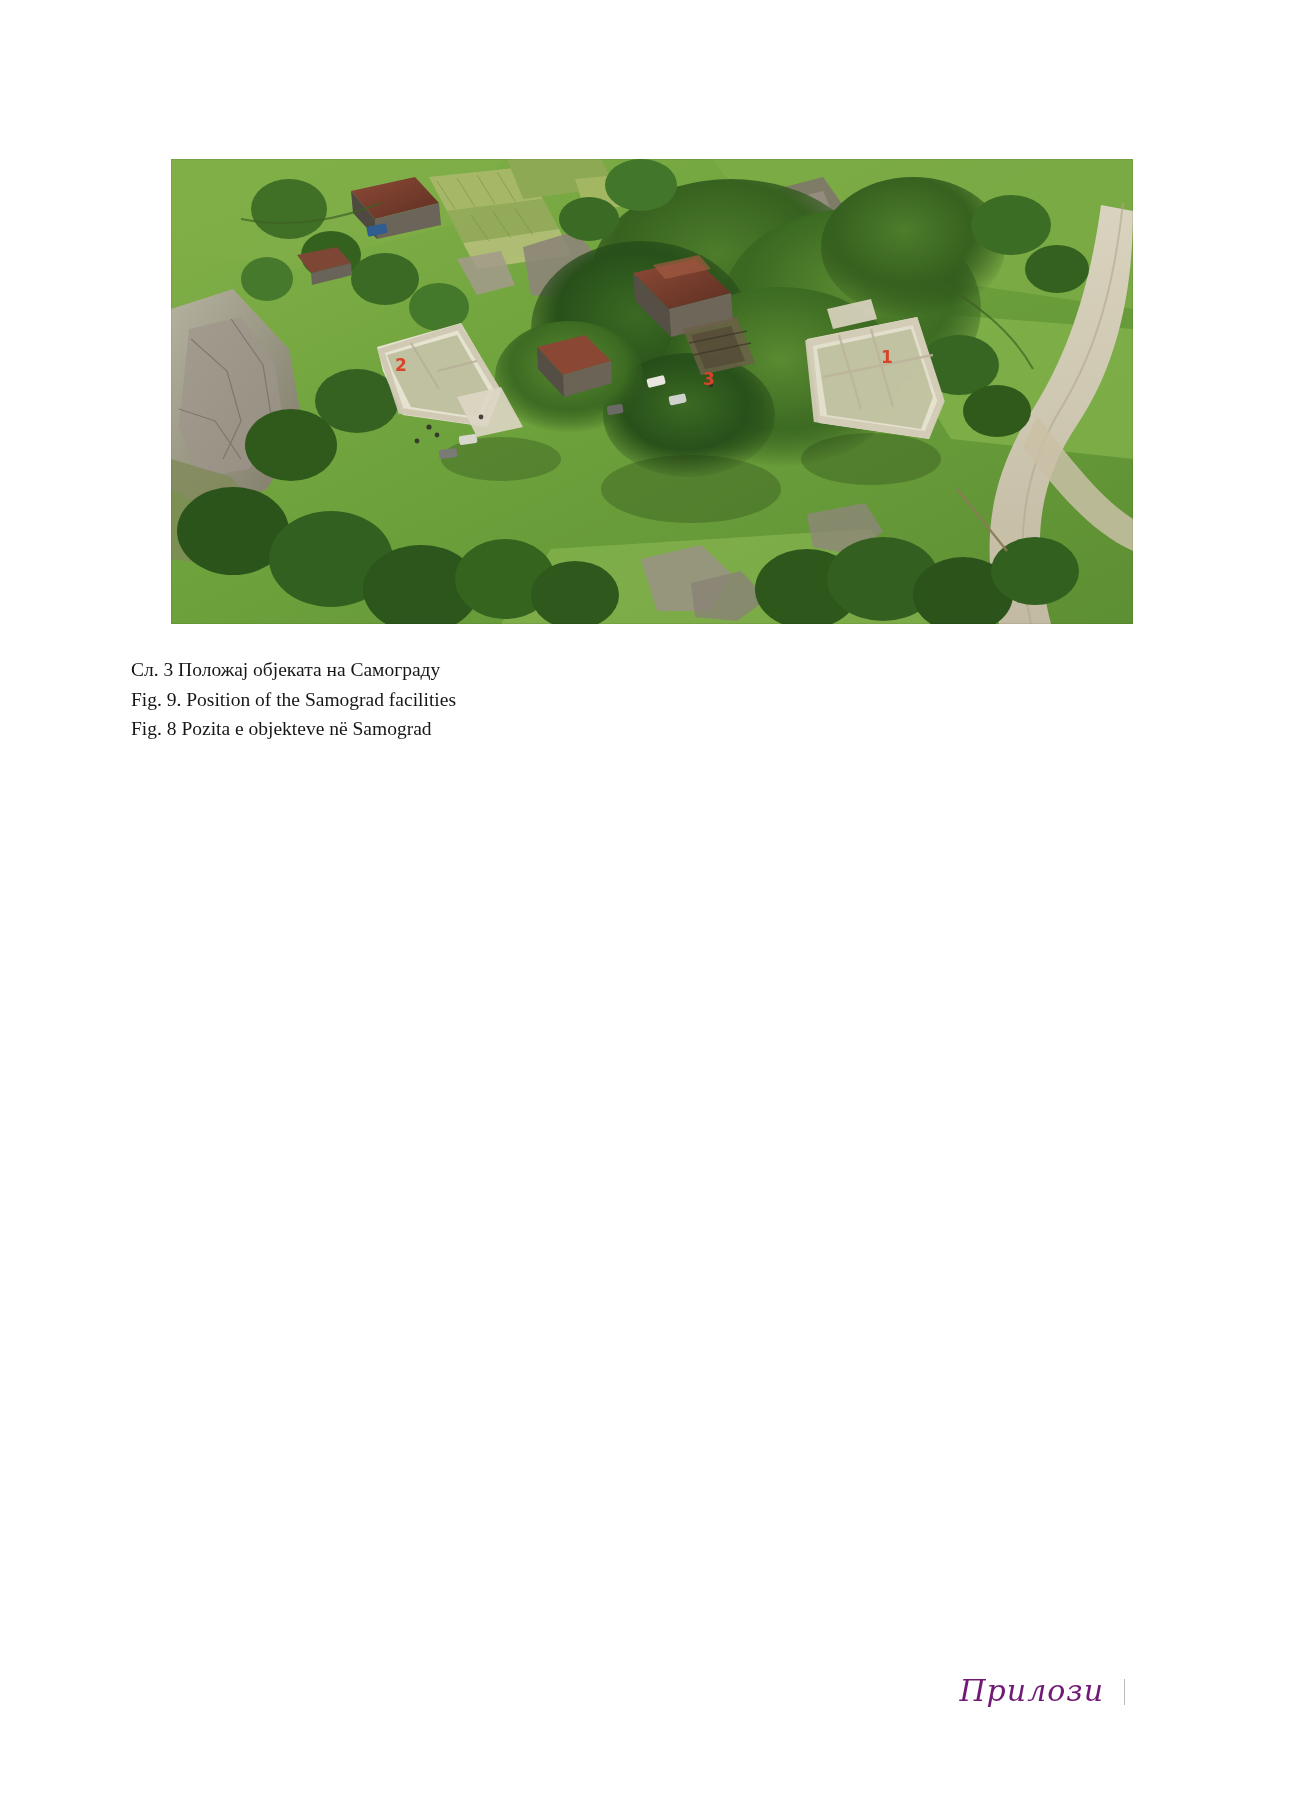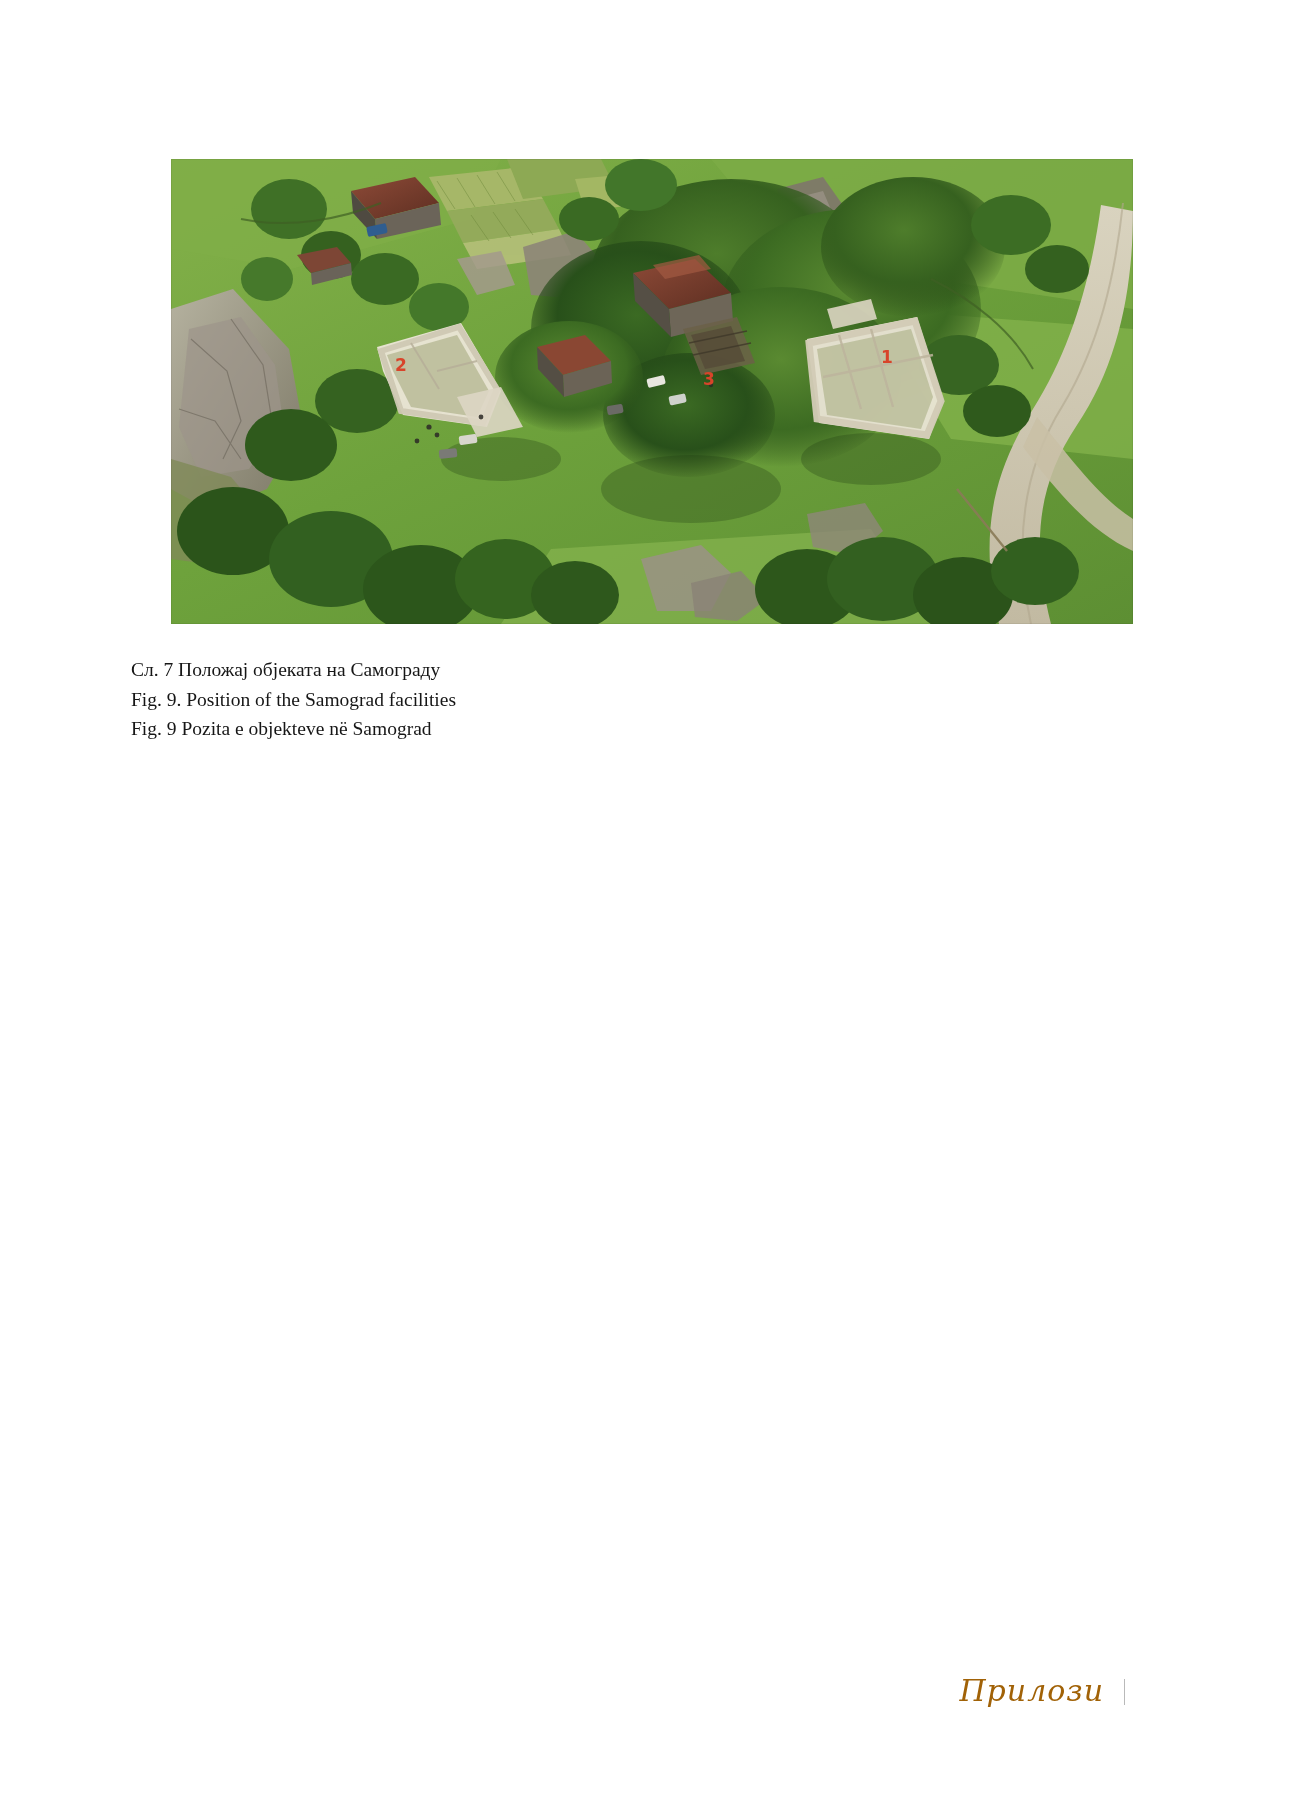--- a/index.html
+++ b/index.html
@@ -71,21 +71,21 @@
     right: 145px;
     bottom: 105px;
     display: flex;
     align-items: baseline;
     gap: 20px;
   }
   .journal-mark {
     font-family: "DejaVu Serif", serif;
     font-style: italic;
     font-size: 30px;
-    color: #a16207;
+    color: #701a75;
     letter-spacing: 1px;
   }
   .footer-rule {
     display: inline-block;
     width: 1px;
     height: 26px;
     background: #b9b9b9;
     position: relative;
     top: 4px;
   }
@@ -317,23 +317,23 @@
         <text x="710" y="204" font-family="DejaVu Sans, sans-serif" font-size="17" font-weight="bold" fill="#d8442a">1</text>
         <text x="224" y="212" font-family="DejaVu Sans, sans-serif" font-size="17" font-weight="bold" fill="#d8442a">2</text>
         <text x="532" y="226" font-family="DejaVu Sans, sans-serif" font-size="17" font-weight="bold" fill="#d8442a">3</text>
 
         <rect x="0" y="0" width="962" height="465" fill="none" stroke="#000" stroke-opacity="0.06" stroke-width="2"></rect>
       </svg>
     </div>
   </figure>
 
   <div class="caption-block">
-    <div class="caption-line">Сл. 7 Положај објеката на Самограду</div>
+    <div class="caption-line">Сл. 3 Положај објеката на Самограду</div>
     <div class="caption-line">Fig. 9. Position of the Samograd facilities</div>
-    <div class="caption-line">Fig. 9 Pozita e objekteve në Samograd</div>
+    <div class="caption-line">Fig. 8 Pozita e objekteve në Samograd</div>
   </div>
 
   <div class="footer">
     <div class="footer-inner">
       <span class="journal-mark">Прилози</span>
       <span class="footer-rule"></span>
       <span class="page-number"></span>
     </div>
   </div>
 

